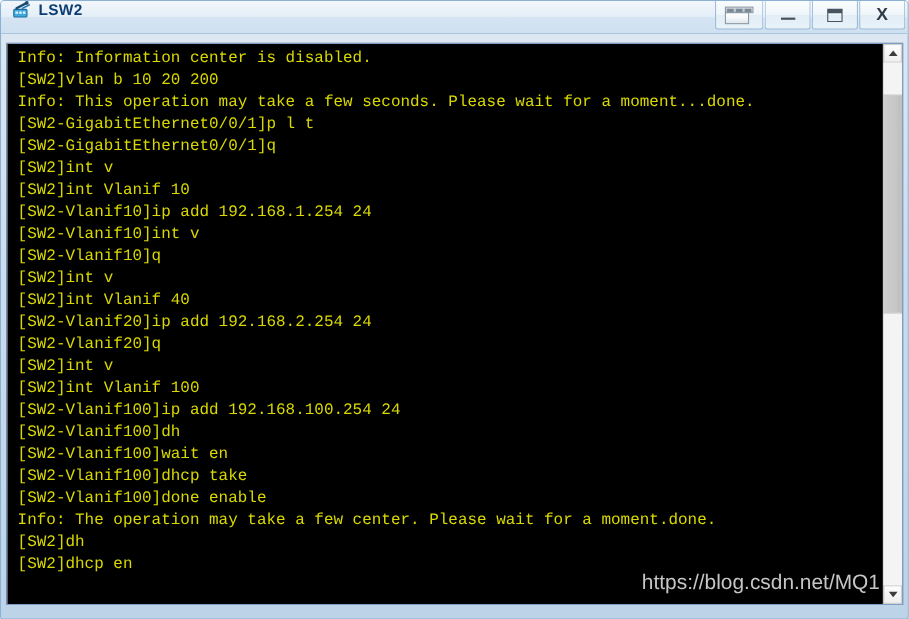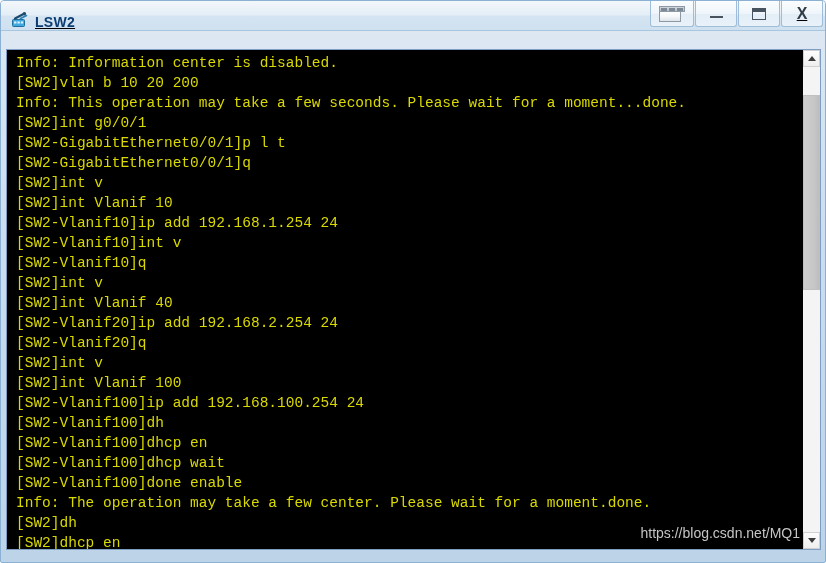--- a/index.html
+++ b/index.html
@@ -26,27 +26,26 @@
     border-radius: 4px 4px 2px 2px;
     display: flex;
     flex-direction: column;
   }
 
   
   .titlebar {
     height: 29px;
     flex: 0 0 29px;
     display: flex;
-    align-items: flex-end;
+    align-items: flex-start;
     padding: 0 2px 0 10px;
     background: linear-gradient(to bottom, #f2f7fb 0%, #e4eef7 48%, #d4e4f2 52%, #cfe0f0 100%);
     border-bottom: 1px solid #a9c6df;
     border-radius: 3px 3px 0 0;
     position: relative;
-    text-decoration: underline;
   }
   .app-icon {
     width: 18px;
     height: 18px;
     flex: 0 0 18px;
     margin-right: 6px;
     position: relative;
     top: -1px;
   }
   .title-text {
@@ -135,21 +134,21 @@
     font-size: 16px;
     font-weight: bold;
     line-height: 1;
     color: #2f3b47;
     font-family: "Liberation Sans", sans-serif;
   }
 
   
   .term-outer {
     flex: 1 1 auto;
-    margin: 18px 4px 6px 5px;
+    margin: 8px 4px 6px 5px;
     border: 1px solid #7d9ec2;
     background: #000000;
     display: flex;
     position: relative;
     overflow: hidden;
   }
   .term {
     flex: 1 1 auto;
     background: #000000;
     position: relative;
@@ -167,21 +166,21 @@
     letter-spacing: 0px;
   }
 
   
   .watermark {
     position: absolute;
     right: 2px;
     bottom: 8px;
     color: #d6d6d6;
     font-family: "Liberation Sans", sans-serif;
-    font-size: 14px;
+    font-size: 19px;
     white-space: nowrap;
     opacity: 0.92;
   }
 
   
   .scrollbar {
     flex: 0 0 17px;
     width: 17px;
     background: #f0f0f0;
     border-left: 1px solid #000000;
@@ -278,38 +277,37 @@
     </div>
   </div>
 
   <div class="term-outer">
 
     <div class="term" id="terminal-output">
 
       <div class="term-line">Info: Information center is disabled.</div>
         <div class="term-line">[SW2]vlan b 10 20 200</div>
         <div class="term-line">Info: This operation may take a few seconds. Please wait for a moment...done.</div>
-        <div class="term-line">[SW2]int g0/0/1</div>
         <div class="term-line">[SW2-GigabitEthernet0/0/1]p l t</div>
         <div class="term-line">[SW2-GigabitEthernet0/0/1]q</div>
         <div class="term-line">[SW2]int v</div>
         <div class="term-line">[SW2]int Vlanif 10</div>
         <div class="term-line">[SW2-Vlanif10]ip add 192.168.1.254 24</div>
         <div class="term-line">[SW2-Vlanif10]int v</div>
         <div class="term-line">[SW2-Vlanif10]q</div>
         <div class="term-line">[SW2]int v</div>
         <div class="term-line">[SW2]int Vlanif 40</div>
         <div class="term-line">[SW2-Vlanif20]ip add 192.168.2.254 24</div>
         <div class="term-line">[SW2-Vlanif20]q</div>
         <div class="term-line">[SW2]int v</div>
         <div class="term-line">[SW2]int Vlanif 100</div>
         <div class="term-line">[SW2-Vlanif100]ip add 192.168.100.254 24</div>
         <div class="term-line">[SW2-Vlanif100]dh</div>
-        <div class="term-line">[SW2-Vlanif100]dhcp en</div>
-        <div class="term-line">[SW2-Vlanif100]dhcp wait</div>
+        <div class="term-line">[SW2-Vlanif100]wait en</div>
+        <div class="term-line">[SW2-Vlanif100]dhcp take</div>
         <div class="term-line">[SW2-Vlanif100]done enable</div>
         <div class="term-line">Info: The operation may take a few center. Please wait for a moment.done.</div>
         <div class="term-line">[SW2]dh</div>
         <div class="term-line">[SW2]dhcp en</div>
         <div class="watermark">https://blog.csdn.net/MQ1</div>
     </div>
 
     <div class="scrollbar">
       <div class="sb-btn">
         <span class="sb-arrow up"></span>

